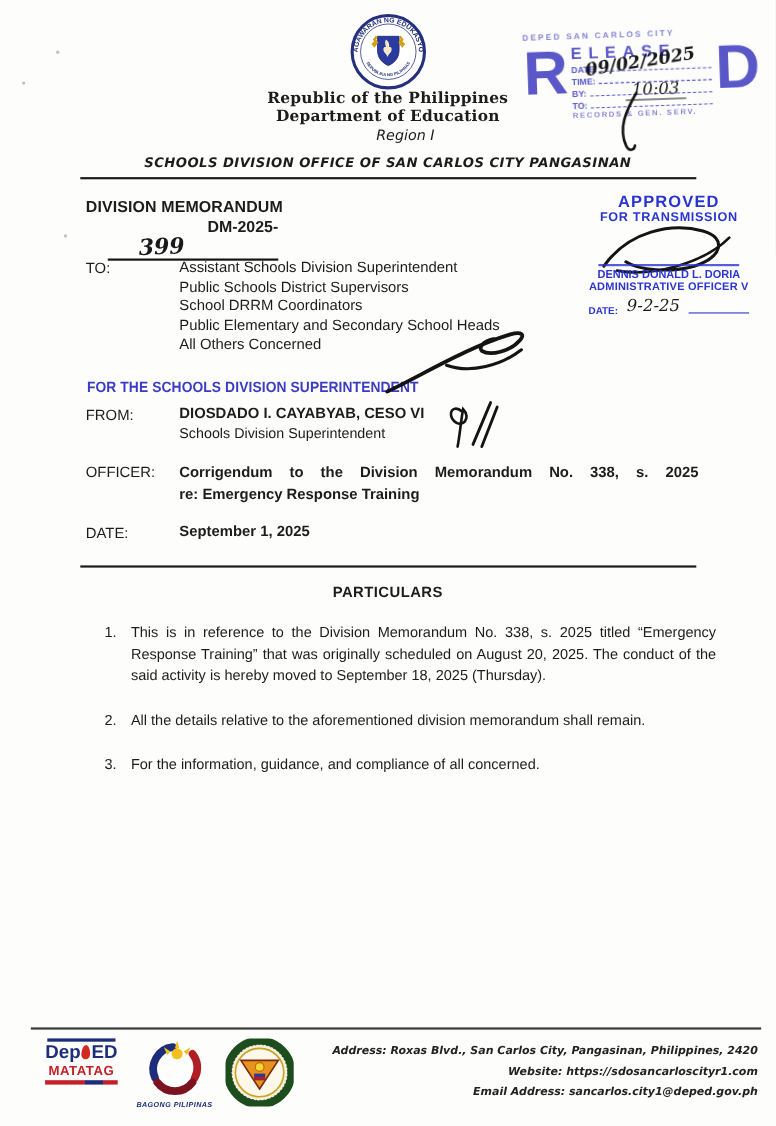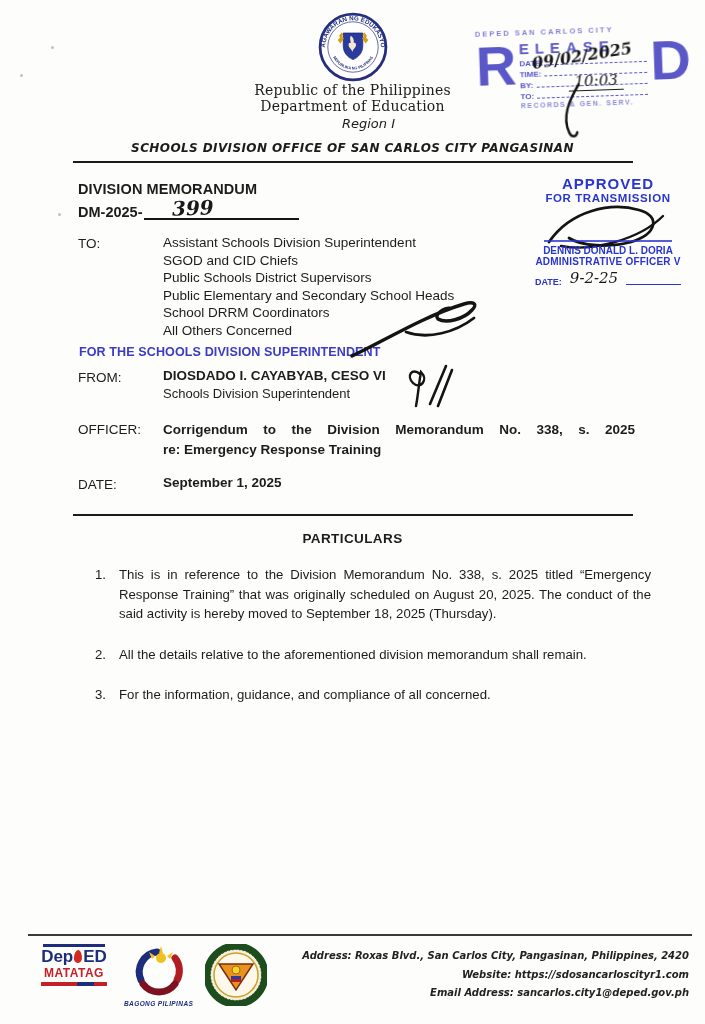--- a/index.html
+++ b/index.html
@@ -5,21 +5,21 @@
   * { margin:0; padding:0; box-sizing:border-box; }
   body { background:#e8e8e8; font-family:"Liberation Sans", sans-serif; }
   .page {
     position:relative; width:705px; height:1024px; margin:0 auto;
     background:#fdfdfc; color:#1c1c1c; overflow:hidden;
   }
   .abs { position:absolute; }
   .ctr { left:0; right:0; text-align:center; }
 
   
-  .blackletter { font-family:"DejaVu Serif", serif; font-weight:normal; font-size:14px; letter-spacing:.2px; }
+  .blackletter { font-family:"DejaVu Serif", serif; font-weight:bold; font-size:14px; letter-spacing:.2px; }
   .comic { font-family:"DejaVu Sans", sans-serif; font-style:italic; }
   .region-line { font-size:13px;padding-left:32px; }
   .office-line { font-size:12px; letter-spacing:.4px; font-weight:bold; }
   .rule { background:#1b1b1b; height:2px; }
 
   
   .seal-svg { width:70px; height:70px; }
 
   
   .rel-stamp { left:476px; top:26px; width:220px; transform:rotate(-2deg);
@@ -44,21 +44,21 @@
   .app-rule { height:2px; background:#2a35cf; width:128px; margin:0 auto; opacity:.8; }
   .app-name { font-size:10.5px; font-weight:900; white-space:nowrap; transform:scaleX(.95); margin-top:2px; }
   .app-pos { font-size:10px; font-weight:900; letter-spacing:.2px; }
   .app-date-row { display:flex; align-items:flex-end; margin-top:2px; padding:0 4px; }
   .app-date-lbl { font-size:9px; font-weight:800; }
   .app-date-hw { font-size:15px; margin:0 8px; }
   .app-date-line { flex:1; border-bottom:1.5px solid #2a35cf; margin-bottom:2px; }
 
   
   .dm-title { left:78px; top:181px; font-size:14.5px; font-weight:800; letter-spacing:.1px; }
-  .dm-no { left:78px; top:199px; font-size:14.5px; font-weight:800; display:flex; align-items:flex-end; }
+  .dm-no { left:96px; top:199px; font-size:14.5px; font-weight:800; display:flex; align-items:flex-end;flex-direction:column; }
   .dm-underline { display:inline-block; width:155px; border-bottom:2px solid #151515; margin-left:2px; }
   .dm-hand { font-size:20px; margin-left:28px; display:inline-block; transform:rotate(-2deg); line-height:.9; }
   .field-label { font-size:13.5px; }
   .recipients { left:163px; top:234px; font-size:13.5px; font-weight:normal; line-height:17.6px; white-space:nowrap; }
   .for-sds { left:79px; top:344px; color:#3b3bc4; font-weight:800; font-size:13.5px;
     white-space:nowrap; transform:scaleX(.93); transform-origin:left; letter-spacing:.1px; filter:blur(.2px); }
   .from-name { left:163px; top:368px; font-size:13.5px; font-weight:800; }
   .from-title { left:163px; top:386px; font-size:13px; }
   .subject { left:163px; top:420px; width:472px; font-size:13.5px; font-weight:800; line-height:19.5px; }
   .jl { text-align:justify; text-align-last:justify; }
@@ -179,24 +179,23 @@
     <div class="app-date-row">
       <span class="app-date-lbl">DATE:</span>
       <span class="hand app-date-hw">9-2-25</span>
       <span class="app-date-line"></span>
     </div>
   </div>
 
   <div class="abs field-label" style="left:78px; top:236px;">TO:</div>
   <div class="abs recipients">
     <div>Assistant Schools Division Superintendent</div>
-    <div>SGOD and CID Chiefs</div>
     <div>Public Schools District Supervisors</div>
+    <div>School DRRM Coordinators</div>
     <div>Public Elementary and Secondary School Heads</div>
-    <div>School DRRM Coordinators</div>
     <div>All Others Concerned</div>
   </div>
 
   <div class="abs for-sds">FOR THE SCHOOLS DIVISION SUPERINTENDENT</div>
   <svg class="abs sig" style="left:348px; top:296px;" width="134" height="66" viewBox="0 0 134 66">
     <path d="M4,60 C34,46 76,20 116,8 C126,5 130,8 124,14 C116,23 98,28 90,23 C86,19 94,12 104,12" stroke-width="3.4"></path>
     <path d="M58,36 C80,44 108,36 126,22" stroke-width="2.8"></path>
   </svg>
 
   <div class="abs field-label" style="left:78px; top:370px;">FROM:</div>

